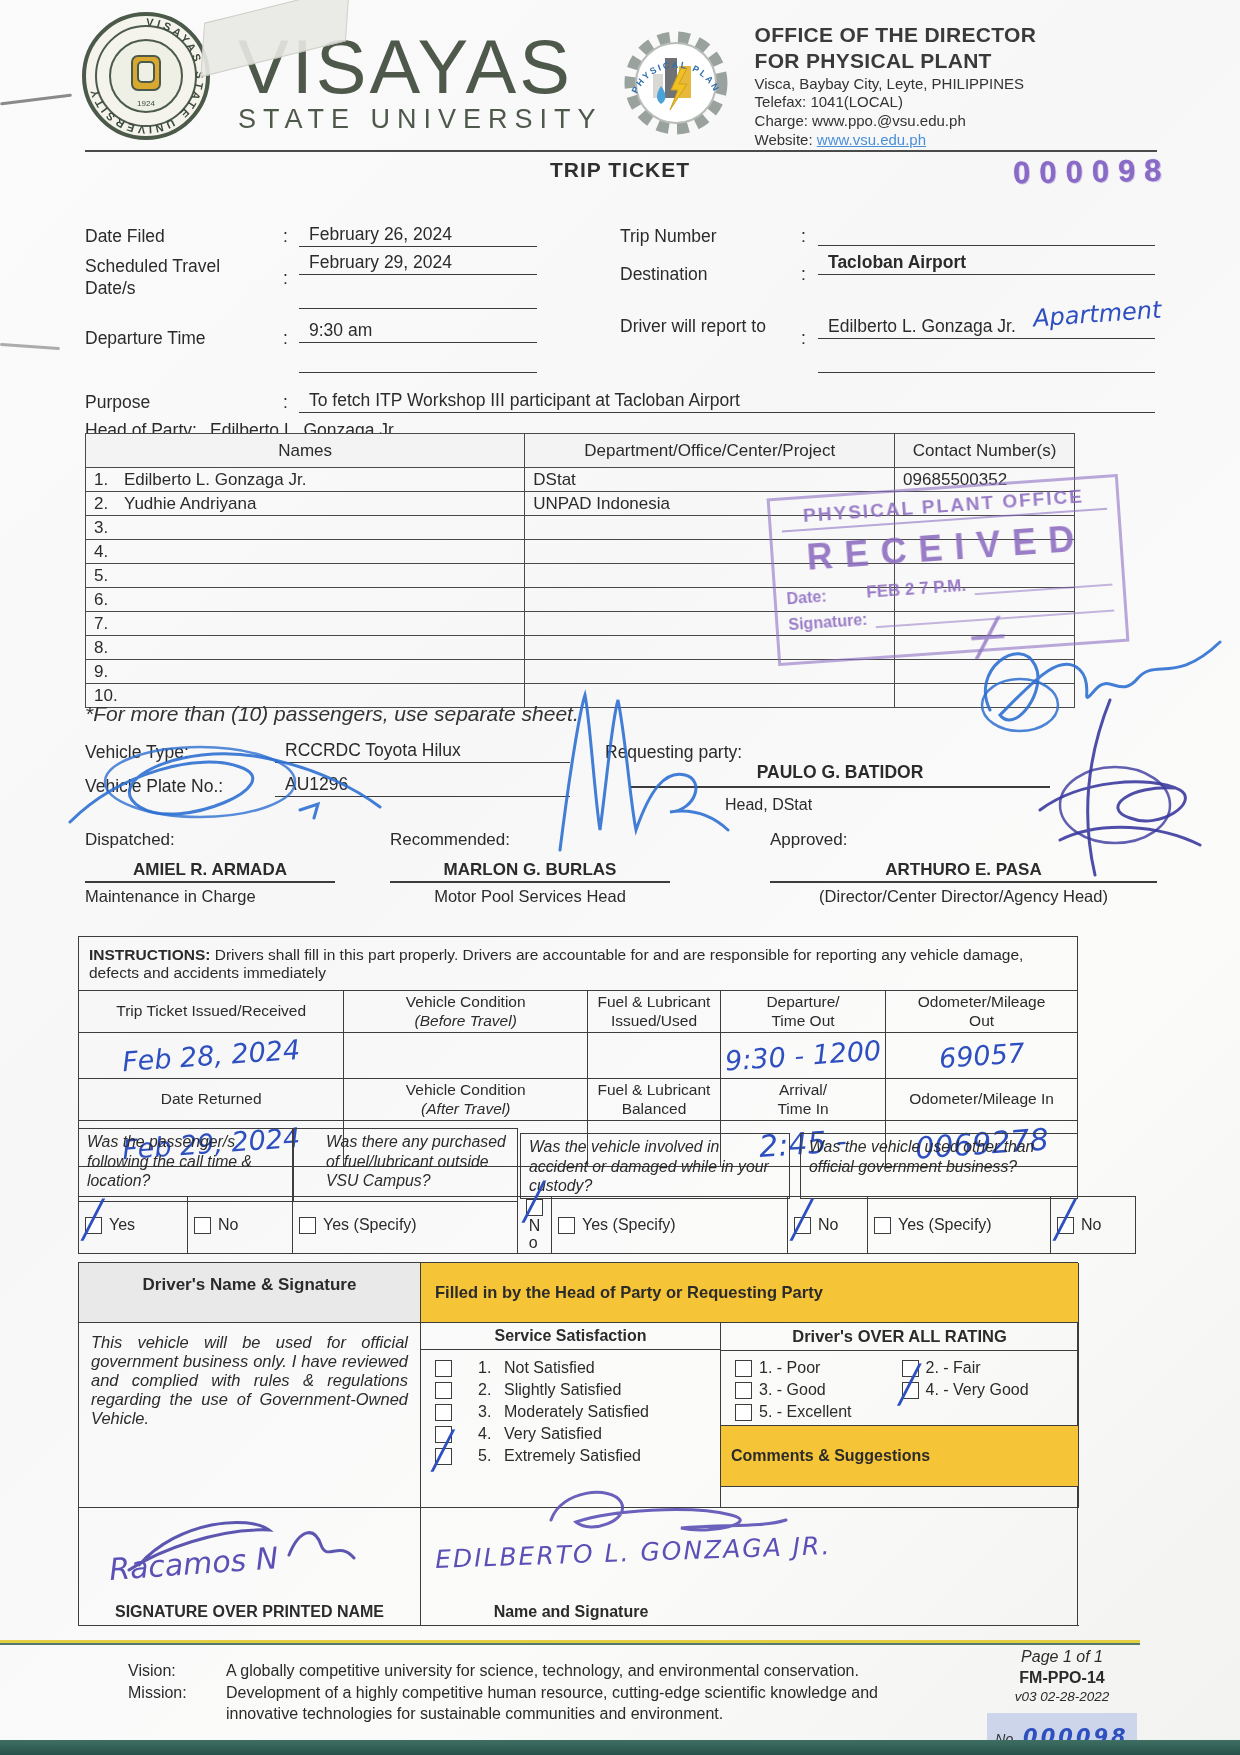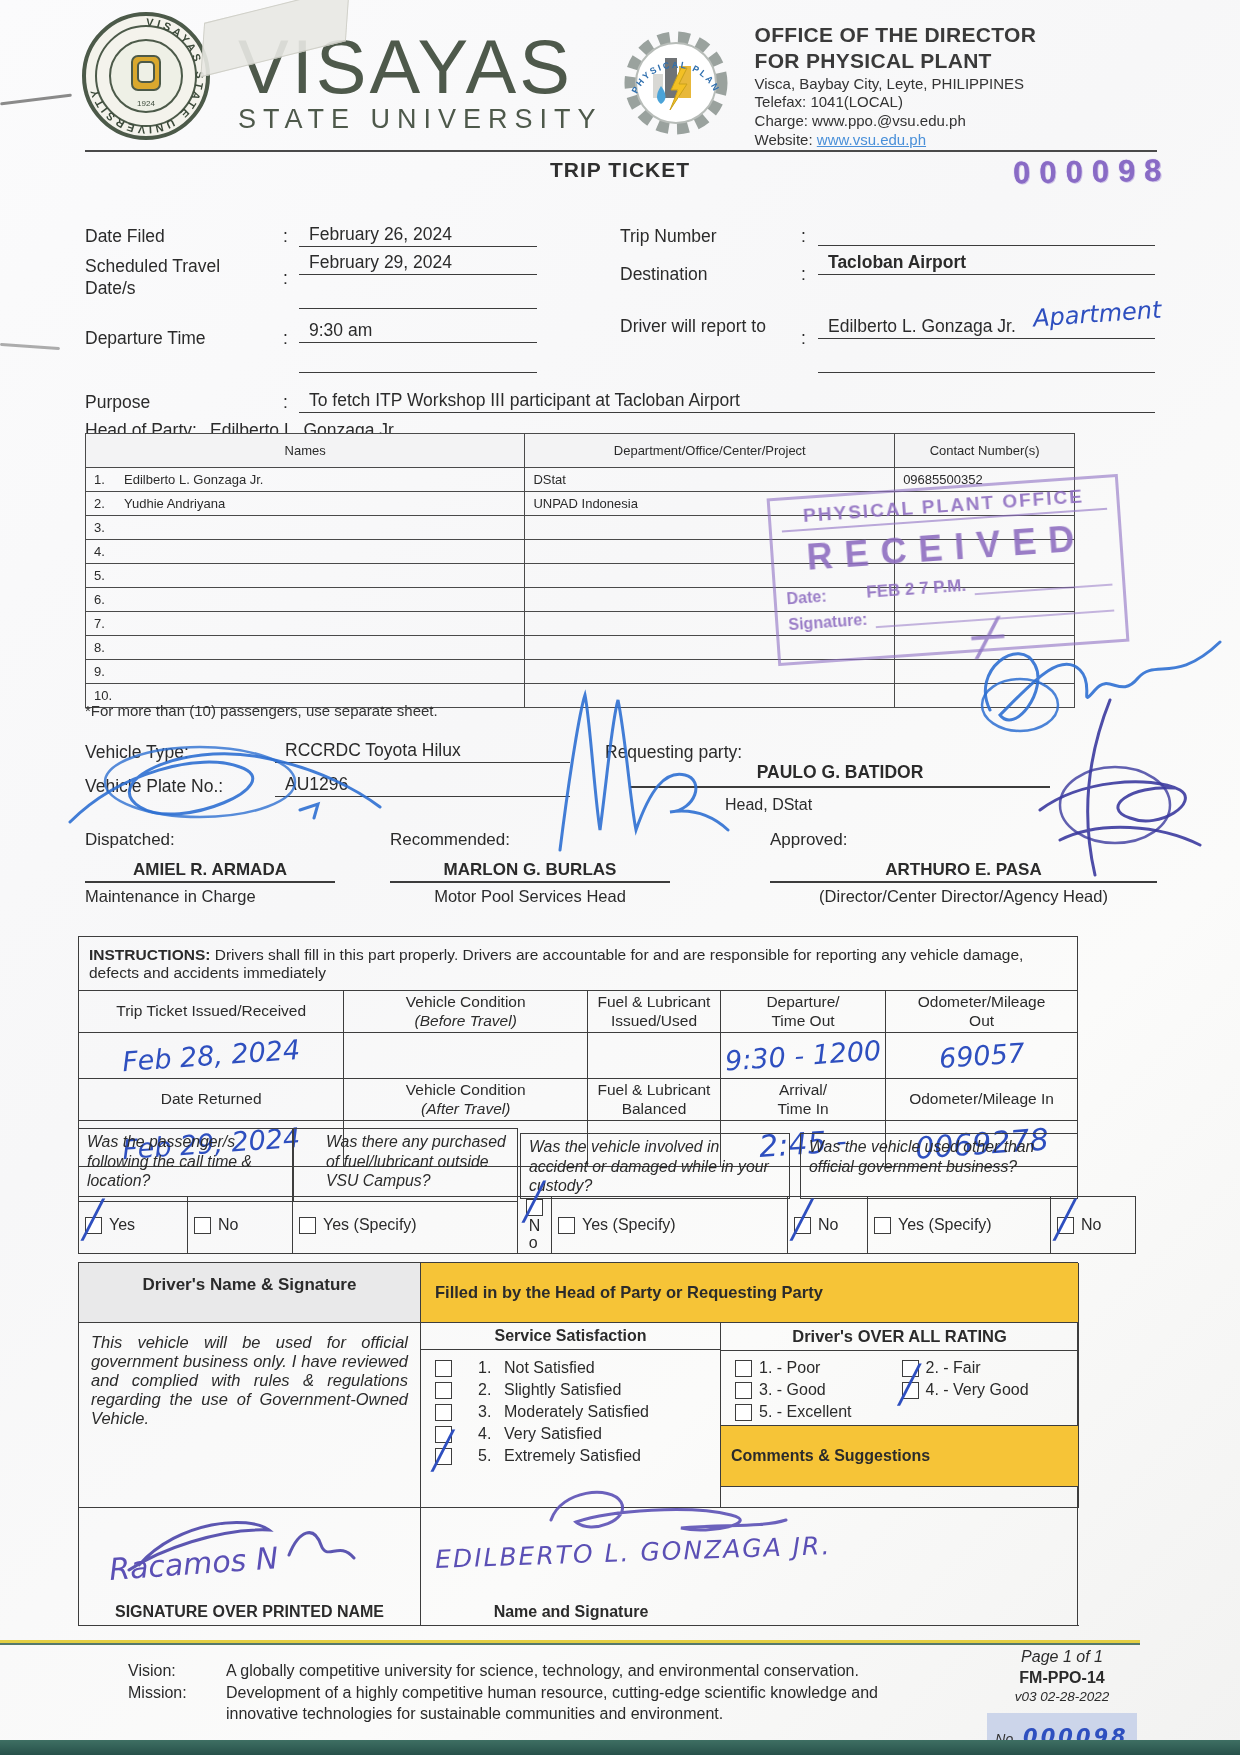--- a/index.html
+++ b/index.html
@@ -33,27 +33,27 @@
                text-shadow:0 0 1px #8e6fd0, 1px 1px 0 rgba(126,92,192,.35); opacity:.9; }
 
   
   .fields { position:absolute; top:224px; left:85px; width:1072px; height:200px; font-size:17.5px; }
   .f { position:absolute; }
   .colon { position:absolute; font-size:17.5px; }
   .uline { border-bottom:1.6px solid #3c3c3c; display:inline-block; padding:0 4px 1px 10px; min-height:22px; }
   .blankline { border-bottom:1.6px solid #3c3c3c; position:absolute; }
 
   
-  .ptable { position:absolute; top:433px; left:85px; width:990px; border-collapse:collapse; font-size:13px; }
+  .ptable { position:absolute; top:433px; left:85px; width:990px; border-collapse:collapse; font-size:17px; }
   .ptable th, .ptable td { border:1.4px solid #4a4a4a; padding:1px 8px; }
   .ptable th { font-weight:normal; height:34px; background:#f3f3f4; }
   .ptable td { height:24px; }
   .c1 { width:440px; } .c2 { width:370px; } .c3 { width:180px; }
   .rownum { display:inline-block; width:30px; }
-  .pnote { position:absolute; top:702px; left:85px; font-size:15px; color:#333; }
+  .pnote { position:absolute; top:702px; left:85px; font-size:21px; font-style:italic; color:#333; }
 
   
   .rstamp { position:absolute; top:486px; left:772px; width:352px; height:168px;
             transform:rotate(-4deg); border:3px solid rgba(146,116,196,.7); color:#8d6cc0;
             padding:6px 10px; opacity:.88; filter:blur(.3px); z-index:6; font-weight:bold; }
   .rs1 { font-size:19px; letter-spacing:2px; border-bottom:2px solid rgba(146,116,196,.7);
          padding-bottom:2px; text-align:center; }
   .rs2 { font-size:36px; letter-spacing:12px; text-align:center; margin-top:6px; }
   .rs-row { display:flex; font-size:16px; margin-top:8px; align-items:flex-end; }
   .rs-line { flex:1; border-bottom:2px solid rgba(146,116,196,.6); margin-left:8px; height:16px; }

